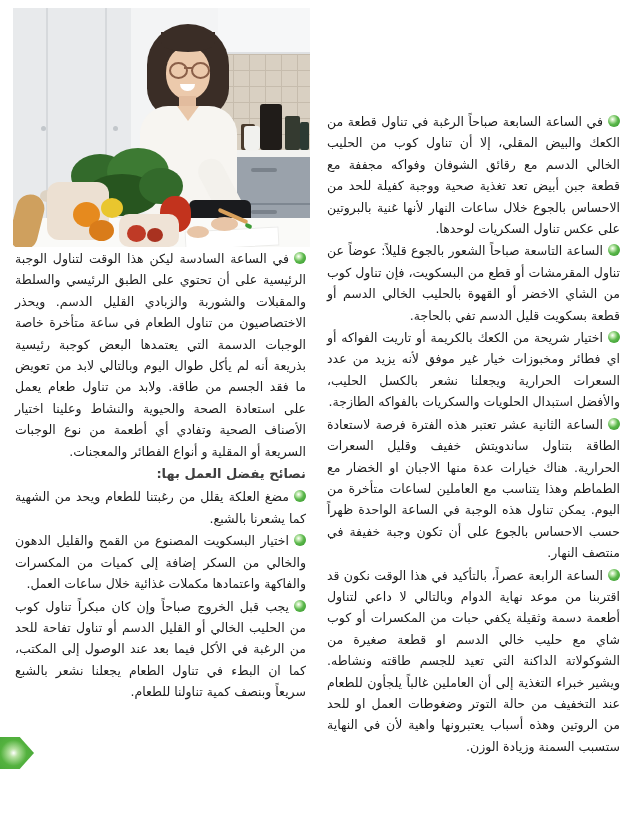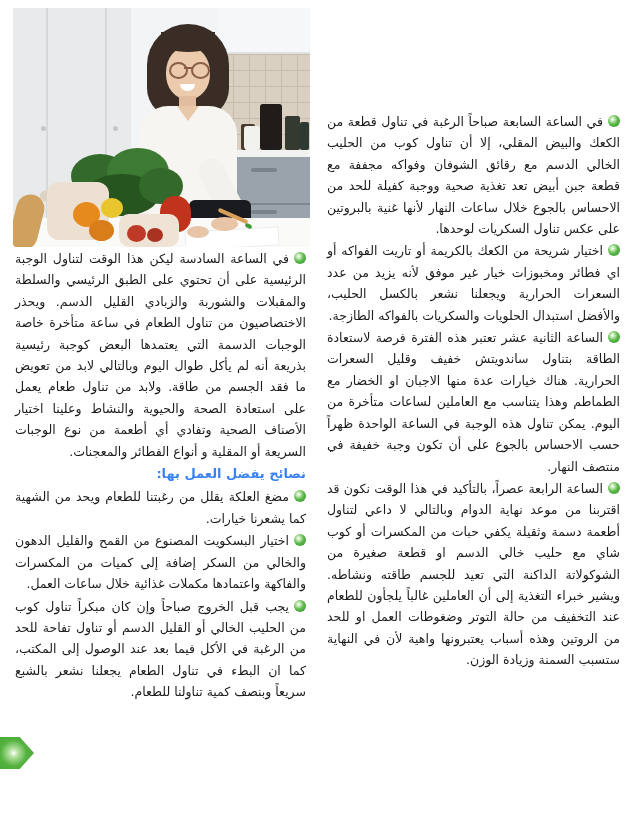--- a/index.html
+++ b/index.html
@@ -10,21 +10,21 @@
   
   .col{position:absolute;direction:rtl;text-align:justify;font-size:12.5px;line-height:21.4px;}
   .col-right{top:111px;right:15px;width:293px;}
   .col-left{top:248px;left:15px;width:291px;}
   .col p{margin:0 0 1px 0;}
   .bullet{
     display:inline-block;width:12px;height:12px;border-radius:50%;
     background:radial-gradient(circle at 38% 36%, #ffffff 0%, #cdeebd 16%, #5cb84c 48%, #2e9126 100%);
     margin-left:5px;vertical-align:-1px;
   }
-  .tips-heading{color:#3b82f6;font-weight:bold;font-size:13px;margin:1px 0 2px 0;}
+  .tips-heading{color:#404040;font-weight:bold;font-size:13px;margin:1px 0 2px 0;}
   
   .page-marker{
     position:absolute;left:0;top:737px;width:34px;height:32px;
     clip-path:polygon(0 0,58% 0,100% 50%,58% 100%,0 100%);
     background:radial-gradient(circle at 40% 50%, #ffffff 0%, #b8e2a3 16%, #54b23f 50%, #44a435 100%);
   }
   
   .photo{position:absolute;left:13px;top:8px;width:297px;height:239px;overflow:hidden;background:#eef0f1;}
   .photo div{position:absolute;}
   .ph-cab-left{left:0;top:0;width:118px;height:239px;background:#e8eaec;
@@ -132,28 +132,29 @@
     <div class="ph-tomato2"></div>
     <div class="ph-paper"></div>
     <div class="ph-hand2"></div>
     <div class="ph-hand1"></div>
     <div class="ph-pencil"></div>
     <div class="ph-pencil-tip"></div>
   </div>
 
   <div class="col col-right">
     <p><span class="bullet"></span><span>في الساعة السابعة صباحاً الرغبة في تناول قطعة من الكعك والبيض المقلي، إلا أن تناول كوب من الحليب الخالي الدسم مع رقائق الشوفان وفواكه مجففة مع قطعة جبن أبيض تعد تغذية صحية ووجبة كفيلة للحد من الاحساس بالجوع خلال ساعات النهار لأنها غنية بالبروتين على عكس تناول السكريات لوحدها.</span></p>
+    <p><span class="bullet"></span><span>الساعة التاسعة صباحاً الشعور بالجوع قليلاً: عوضاً عن تناول المقرمشات أو قطع من البسكويت، فإن تناول كوب من الشاي الاخضر أو القهوة بالحليب الخالي الدسم أو قطعة بسكويت قليل الدسم تفي بالحاجة.</span></p>
     <p><span class="bullet"></span><span>اختيار شريحة من الكعك بالكريمة أو تاريت الفواكه أو اي فطائر ومخبوزات خيار غير موفق لأنه يزيد من عدد السعرات الحرارية ويجعلنا نشعر بالكسل الحليب، والأفضل استبدال الحلويات والسكريات بالفواكه الطازجة.</span></p>
     <p><span class="bullet"></span><span>الساعة الثانية عشر تعتبر هذه الفترة فرصة لاستعادة الطاقة بتناول ساندويتش خفيف وقليل السعرات الحرارية. هناك خيارات عدة منها الاجبان او الخضار مع الطماطم وهذا يتناسب مع العاملين لساعات متأخرة من اليوم. يمكن تناول هذه الوجبة في الساعة الواحدة ظهراً حسب الاحساس بالجوع على أن تكون وجبة خفيفة في منتصف النهار.</span></p>
     <p><span class="bullet"></span><span>الساعة الرابعة عصراً، بالتأكيد في هذا الوقت نكون قد اقتربنا من موعد نهاية الدوام وبالتالي لا داعي لتناول أطعمة دسمة وثقيلة يكفي حبات من المكسرات أو كوب شاي مع حليب خالي الدسم او قطعة صغيرة من الشوكولاتة الداكنة التي تعيد للجسم طاقته ونشاطه. ويشير خبراء التغذية إلى أن العاملين غالباً يلجأون للطعام عند التخفيف من حالة التوتر وضغوطات العمل او للحد من الروتين وهذه أسباب يعتبرونها واهية لأن في النهاية ستسبب السمنة وزيادة الوزن.</span></p>
   </div>
 
   <div class="col col-left">
     <p><span class="bullet"></span><span>في الساعة السادسة ليكن هذا الوقت لتناول الوجبة الرئيسية على أن تحتوي على الطبق الرئيسي والسلطة والمقبلات والشوربة والزبادي القليل الدسم. ويحذر الاختصاصيون من تناول الطعام في ساعة متأخرة خاصة الوجبات الدسمة التي يعتمدها البعض كوجبة رئيسية بذريعة أنه لم يأكل طوال اليوم وبالتالي لابد من تعويض ما فقد الجسم من طاقة. ولابد من تناول طعام يعمل على استعادة الصحة والحيوية والنشاط وعلينا اختيار الأصناف الصحية وتفادي أي أطعمة من نوع الوجبات السريعة أو المقلية و أنواع الفطائر والمعجنات.</span></p>
     <div class="tips-heading">نصائح يفضل العمل بها:</div>
-    <p><span class="bullet"></span><span>مضغ العلكة يقلل من رغبتنا للطعام ويحد من الشهية كما يشعرنا خيارات.</span></p>
+    <p><span class="bullet"></span><span>مضغ العلكة يقلل من رغبتنا للطعام ويحد من الشهية كما يشعرنا بالشبع.</span></p>
     <p><span class="bullet"></span><span>اختيار البسكويت المصنوع من القمح والقليل الدهون والخالي من السكر إضافة إلى كميات من المكسرات والفاكهة واعتمادها مكملات غذائية خلال ساعات العمل.</span></p>
     <p><span class="bullet"></span><span>يجب قبل الخروج صباحاً وإن كان مبكراً تناول كوب من الحليب الخالي أو القليل الدسم أو تناول تفاحة للحد من الرغبة في الأكل فيما بعد عند الوصول إلى المكتب، كما ان البطء في تناول الطعام يجعلنا نشعر بالشبع سريعاً وبنصف كمية تناولنا للطعام.</span></p>
   </div>
 
   <div class="page-marker"></div>
 
 </div>
 
 </body></html>

